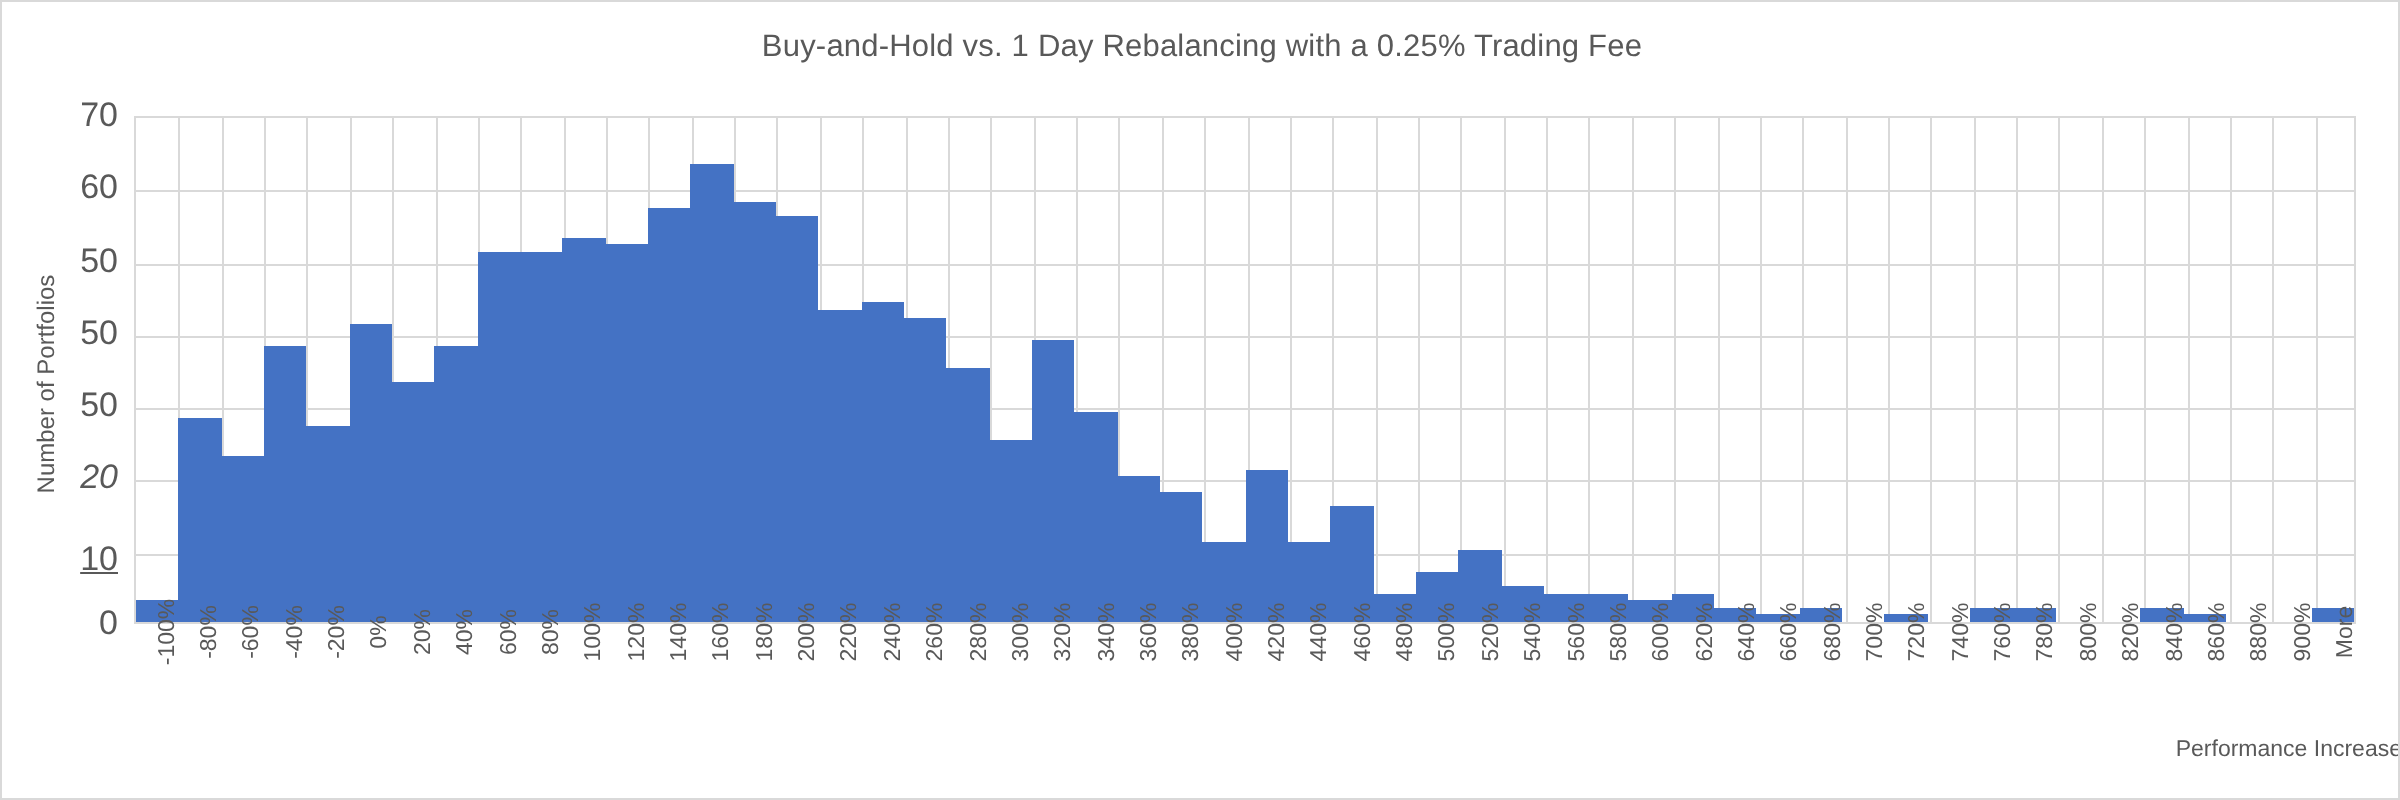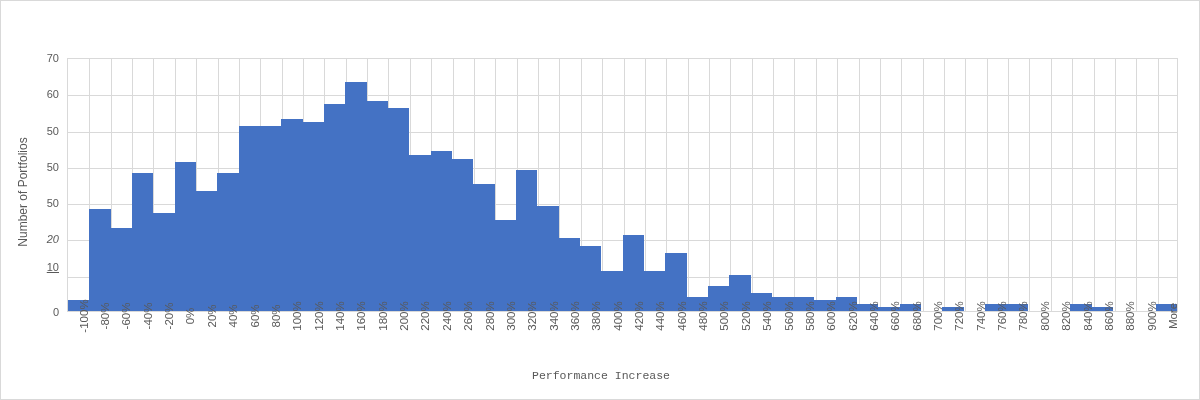--- a/index.html
+++ b/index.html
@@ -74,21 +74,21 @@
     left: 0;
     top: 57px;
     width: 58px;
     height: 254px;
   }
   .y-tick {
     position: absolute;
     right: 0;
     width: 56px;
     text-align: right;
-    font-size: 11px;
+    font-size: 17px;
     color: #595959;
     transform: translateY(-50%);
     white-space: nowrap;
   }
   #y-axis-title {
     position: absolute;
     left: -78px;
     top: 184px;
     width: 200px;
     text-align: center;
@@ -120,41 +120,41 @@
     font-size: 11.5px;
     color: #595959;
     white-space: nowrap;
     display: block;
   }
   #x-axis-title {
     position: absolute;
     left: 0;
     top: 368px;
     width: 1200px;
-    text-align: center;
+    text-align: right;
     font-size: 11.5px;
     color: #595959;
     white-space: nowrap;
-    font-family: Liberation Mono, monospace;
   }
 </style>
 </head>
 <body>
 
 <div id="chart-card">
 
+  <div id="chart-title">Buy-and-Hold vs. 1 Day Rebalancing with a 0.25% Trading Fee</div>
 
   <div id="y-axis-labels">
       <div class="y-tick" style="top: 0px;">70</div>
       <div class="y-tick" style="top: 36.2857px;">60</div>
       <div class="y-tick" style="top: 72.5714px;">50</div>
       <div class="y-tick" style="top: 108.857px;">50</div>
       <div class="y-tick" style="top: 145.143px;">50</div>
       <div class="y-tick" style="top: 181.429px; font-style: italic;">20</div>
-      <div class="y-tick" style="top: 209px; text-decoration: underline;">10</div>
+      <div class="y-tick" style="top: 222px; text-decoration: underline;">10</div>
       <div class="y-tick" style="top: 254px;">0</div>
     </div>
 
   <div id="y-axis-title">Number of Portfolios</div>
 
   <div id="plot-area">
     <div id="grid-h">
         <div class="gridline-h" style="top: 36.2857px;"></div>
         <div class="gridline-h" style="top: 72.5714px;"></div>
         <div class="gridline-h" style="top: 108.857px;"></div>

